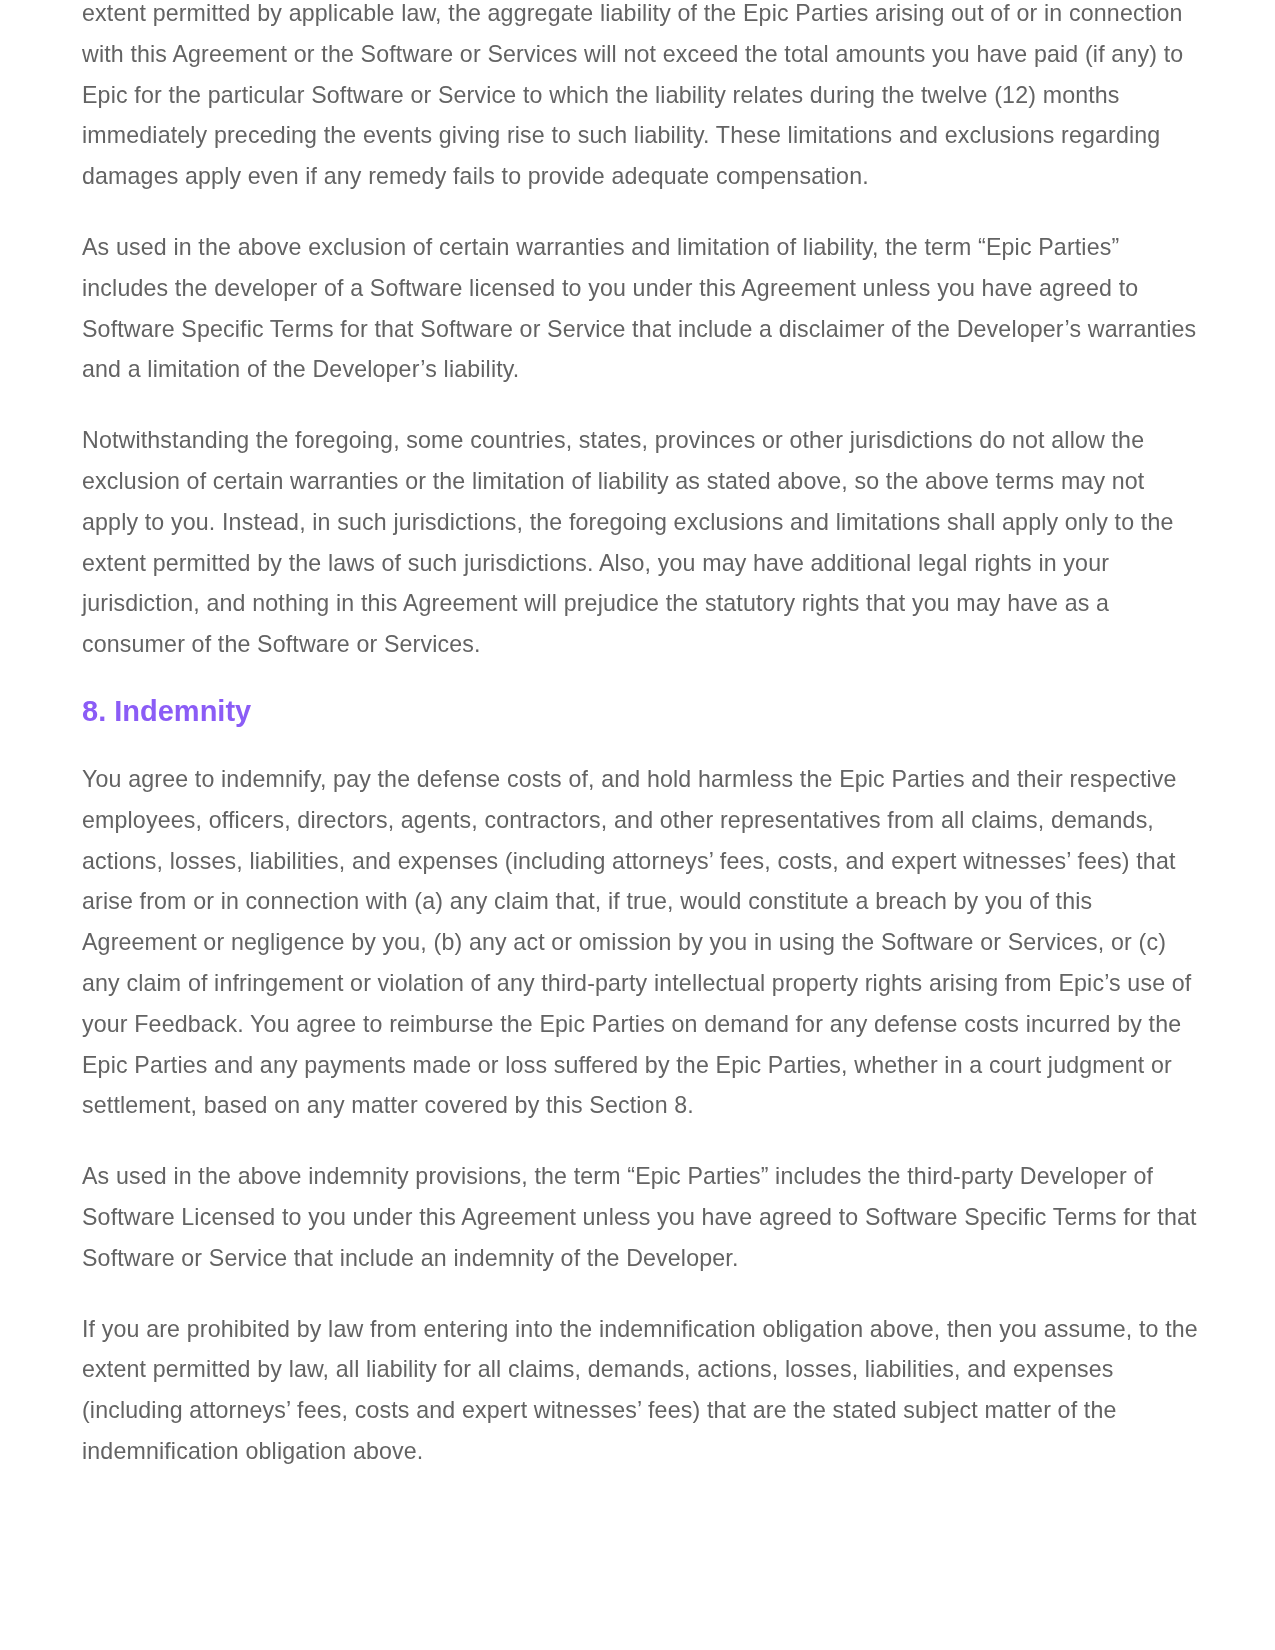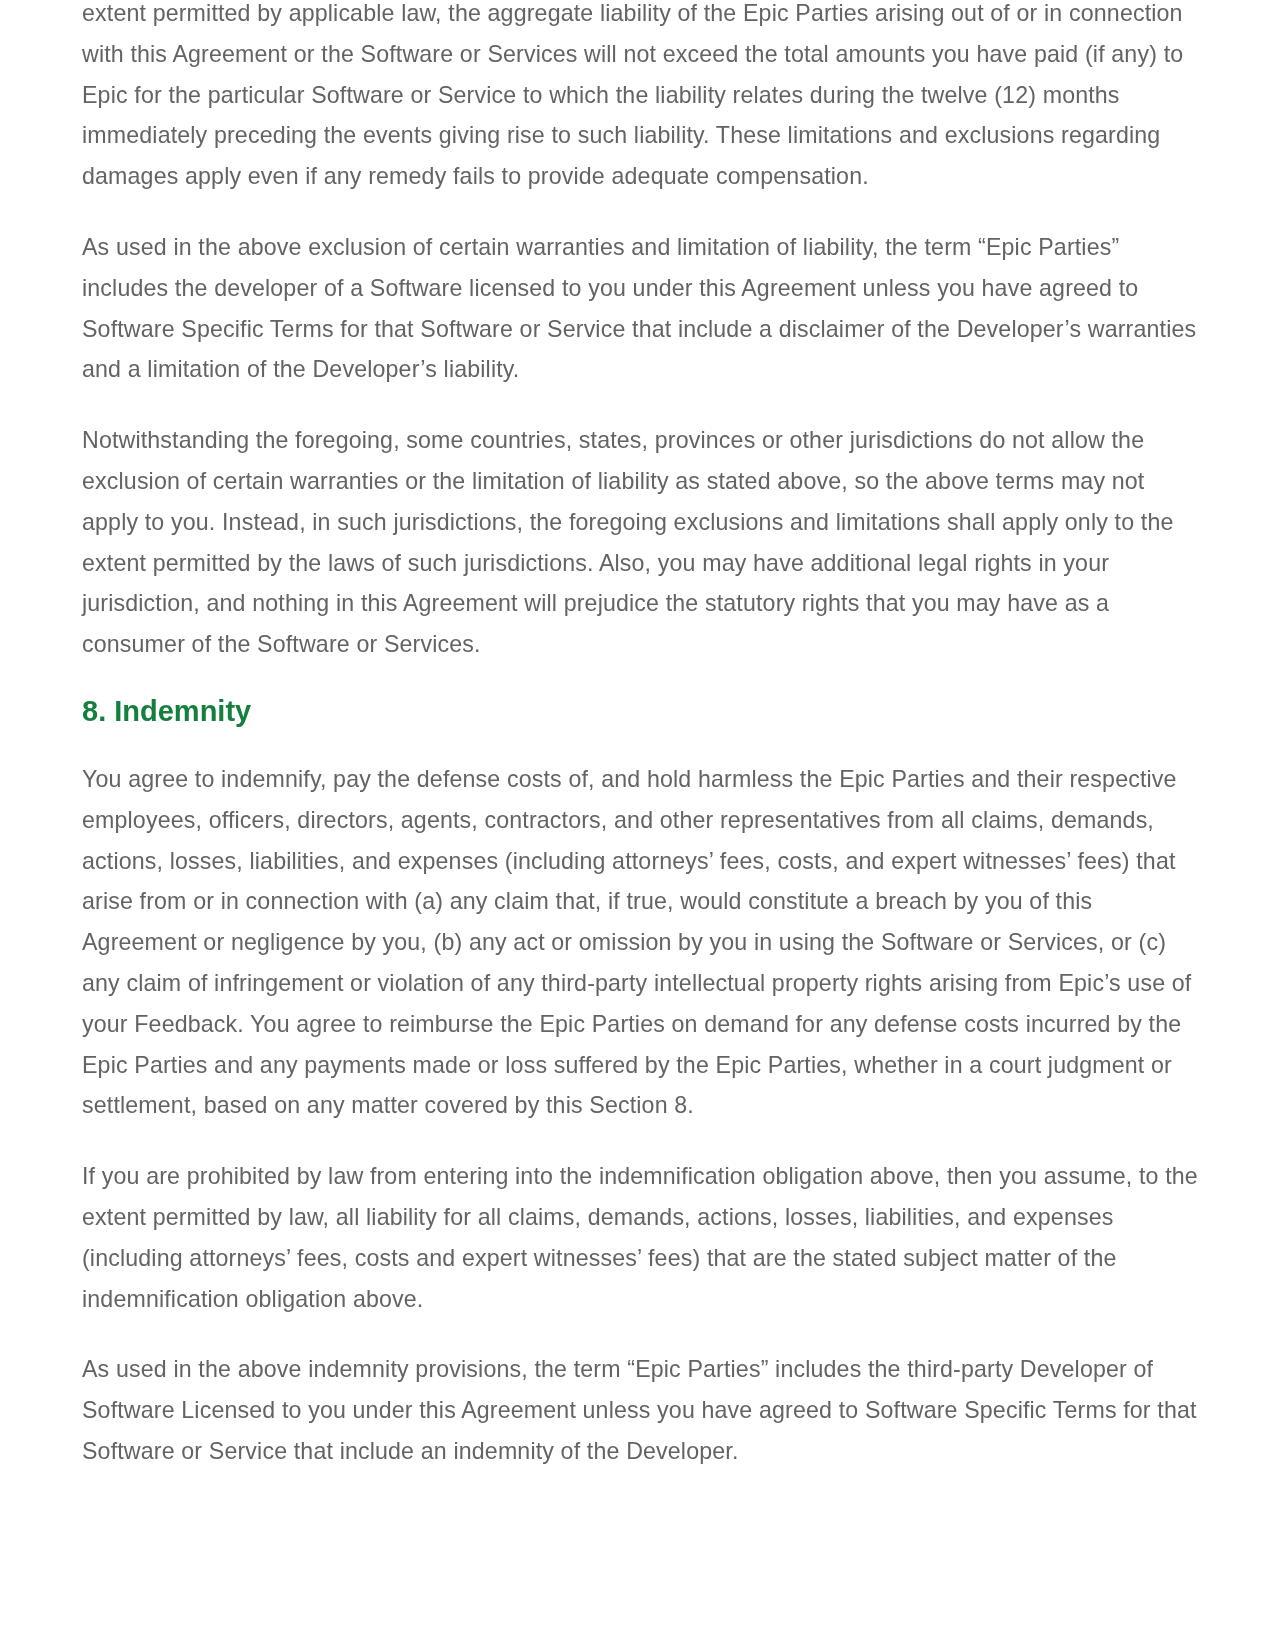--- a/index.html
+++ b/index.html
@@ -11,32 +11,32 @@
     width: 1120px;
     font-family: "Liberation Sans", "DejaVu Sans", sans-serif;
     color: #636363;
     font-size: 23.2px;
     line-height: 40.8px;
     letter-spacing: 0.15px;
   }
   .doc p { margin: 0 0 30px 0; }
   .doc h2 {
     font-family: "Liberation Sans", "DejaVu Sans", sans-serif;
-    color: #15803d;
+    color: #8b5cf6;
     font-size: 29px;
     font-weight: bold;
     line-height: 40px;
     margin: -4px 0 28px 0;
     letter-spacing: 0;
   }
 </style>
 </head>
 <body>
 
 <div class="doc">
   <p>extent permitted by applicable law, the aggregate liability of the Epic Parties arising out of or in connection with this Agreement or the Software or Services will not exceed the total amounts you have paid (if any) to Epic for the particular Software or Service to which the liability relates during the twelve (12) months immediately preceding the events giving rise to such liability. These limitations and exclusions regarding damages apply even if any remedy fails to provide adequate compensation.</p>
   <p>As used in the above exclusion of certain warranties and limitation of liability, the term “Epic Parties” includes the developer of a Software licensed to you under this Agreement unless you have agreed to Software Specific Terms for that Software or Service that include a disclaimer of the Developer’s warranties and a limitation of the Developer’s liability.</p>
   <p>Notwithstanding the foregoing, some countries, states, provinces or other jurisdictions do not allow the exclusion of certain warranties or the limitation of liability as stated above, so the above terms may not apply to you. Instead, in such jurisdictions, the foregoing exclusions and limitations shall apply only to the extent permitted by the laws of such jurisdictions. Also, you may have additional legal rights in your jurisdiction, and nothing in this Agreement will prejudice the statutory rights that you may have as a consumer of the Software or Services.</p>
   <h2>8. Indemnity</h2>
   <p>You agree to indemnify, pay the defense costs of, and hold harmless the Epic Parties and their respective employees, officers, directors, agents, contractors, and other representatives from all claims, demands, actions, losses, liabilities, and expenses (including attorneys’ fees, costs, and expert witnesses’ fees) that arise from or in connection with (a) any claim that, if true, would constitute a breach by you of this Agreement or negligence by you, (b) any act or omission by you in using the Software or Services, or (c) any claim of infringement or violation of any third-party intellectual property rights arising from Epic’s use of your Feedback. You agree to reimburse the Epic Parties on demand for any defense costs incurred by the Epic Parties and any payments made or loss suffered by the Epic Parties, whether in a court judgment or settlement, based on any matter covered by this Section 8.</p>
+  <p>As used in the above indemnity provisions, the term “Epic Parties” includes the third-party Developer of Software Licensed to you under this Agreement unless you have agreed to Software Specific Terms for that Software or Service that include an indemnity of the Developer.</p>
   <p>If you are prohibited by law from entering into the indemnification obligation above, then you assume, to the extent permitted by law, all liability for all claims, demands, actions, losses, liabilities, and expenses (including attorneys’ fees, costs and expert witnesses’ fees) that are the stated subject matter of the indemnification obligation above.</p>
-  <p>As used in the above indemnity provisions, the term “Epic Parties” includes the third-party Developer of Software Licensed to you under this Agreement unless you have agreed to Software Specific Terms for that Software or Service that include an indemnity of the Developer.</p>
 </div>
 
 </body></html>

